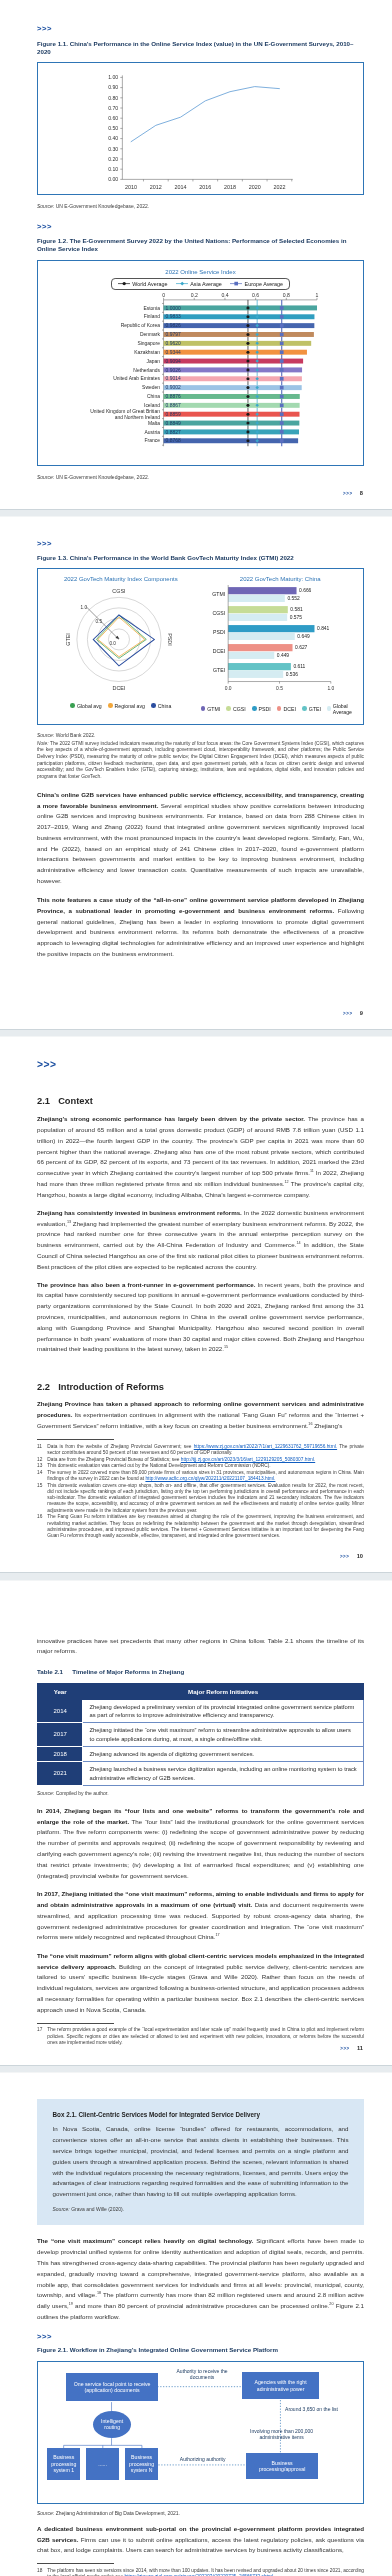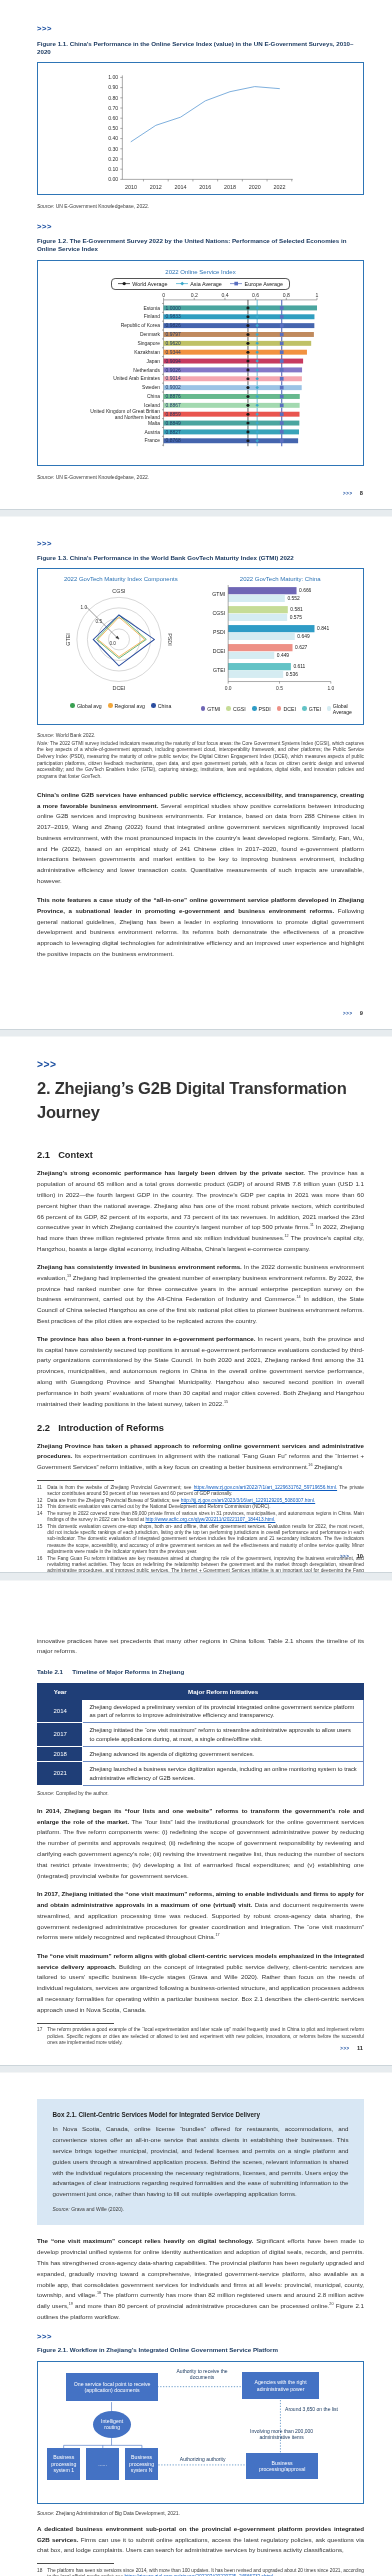--- a/index.html
+++ b/index.html
@@ -393,28 +393,27 @@
   <p class="body" style="margin-top:8.2px;"><b>This note features a case study of the “all-in-one” online government service platform developed in Zhejiang Province, a subnational leader in promoting e-government and business environment reforms. </b><span>Following general national guidelines, Zhejiang has been a leader in exploring innovations to promote digital government development and business environment reforms. Its reforms both demonstrate the effectiveness of a proactive approach to leveraging digital technologies for administrative efficiency and an improved user experience and highlight the positive impacts on the business environment.</span></p>
   <div class="pagefoot">
     <span class="fm">&gt;&gt;&gt;</span>
     <span class="fn">9</span>
   </div>
 </div>
 <div class="gap"></div>
 
 <div class="page" style="height:535px;padding-top:21.6px;">
   <div class="marker big">&gt;&gt;&gt;</div>
-  <h1 class="doc" style="margin-top:6.2px;">2. Zhejiang’s G2B Digital Transformation Journey</h1>
   <h2 class="doc" style="margin-top:26px;">
     <span class="num">2.1</span><span>Context</span>
   </h2>
   <p class="body" style="margin-top:8.2px;"><b>Zhejiang’s strong economic performance has largely been driven by the private sector. </b><span>The province has a population of around 65 million and a total gross domestic product (GDP) of around RMB 7.8 trillion yuan (USD 1.1 trillion) in 2022—the fourth largest GDP in the country. The province’s GDP per capita in 2021 was more than 60 percent higher than the national average. Zhejiang also has one of the most robust private sectors, which contributed 66 percent of its GDP, 82 percent of its exports, and 73 percent of its tax revenues. In addition, 2021 marked the 23rd consecutive year in which Zhejiang contained the country’s largest number of top 500 private firms.</span><sup>11</sup><span> In 2022, Zhejiang had more than three million registered private firms and six million individual businesses.</span><sup>12</sup><span> The province’s capital city, Hangzhou, boasts a large digital economy, including Alibaba, China’s largest e-commerce company.</span></p>
   <p class="body" style="margin-top:7.2px;"><b>Zhejiang has consistently invested in business environment reforms. </b><span>In the 2022 domestic business environment evaluation,</span><sup>13</sup><span> Zhejiang had implemented the greatest number of exemplary business environment reforms. By 2022, the province had ranked number one for three consecutive years in the annual enterprise perception survey on the business environment, carried out by the All-China Federation of Industry and Commerce.</span><sup>14</sup><span> In addition, the State Council of China selected Hangzhou as one of the first six national pilot cities to pioneer business environment reforms. Best practices of the pilot cities are expected to be replicated across the country.</span></p>
   <p class="body" style="margin-top:7.2px;"><b>The province has also been a front-runner in e-government performance. </b><span>In recent years, both the province and its capital have consistently secured top positions in annual e-government performance evaluations conducted by third-party organizations commissioned by the State Council. In both 2020 and 2021, Zhejiang ranked first among the 31 provinces, municipalities, and autonomous regions in China in the overall online government service performance, along with Guangdong Province and Shanghai Municipality. Hangzhou also secured second position in overall performance in both years’ evaluations of more than 30 capital and major cities covered. Both Zhejiang and Hangzhou maintained their leading positions in the latest survey, taken in 2022.</span><sup>15</sup></p>
-  <h2 class="doc" style="margin-top:14px;">
+  <h2 class="doc" style="margin-top:27px;">
     <span class="num">2.2</span><span>Introduction of Reforms</span>
   </h2>
   <p class="body" style="margin-top:7.2px;"><b>Zhejiang Province has taken a phased approach to reforming online government services and administrative procedures. </b><span>Its experimentation continues in alignment with the national “Fang Guan Fu” reforms and the “Internet + Government Services” reform initiative, with a key focus on creating a better business environment.</span><sup>16</sup><span> Zhejiang’s</span></p>
   <div class="fnblock">
     <div class="fnrule"></div>
     <div>
         <div class="fn-item">
           <span class="n">11</span>
           <span>Data is from the website of Zhejiang Provincial Government; see <a class="link" href="#">https://www.zj.gov.cn/art/2022/7/1/art_1229631762_59719656.html.</a> The private sector contributes around 50 percent of tax revenues and 60 percent of GDP nationally.</span>
         </div>

